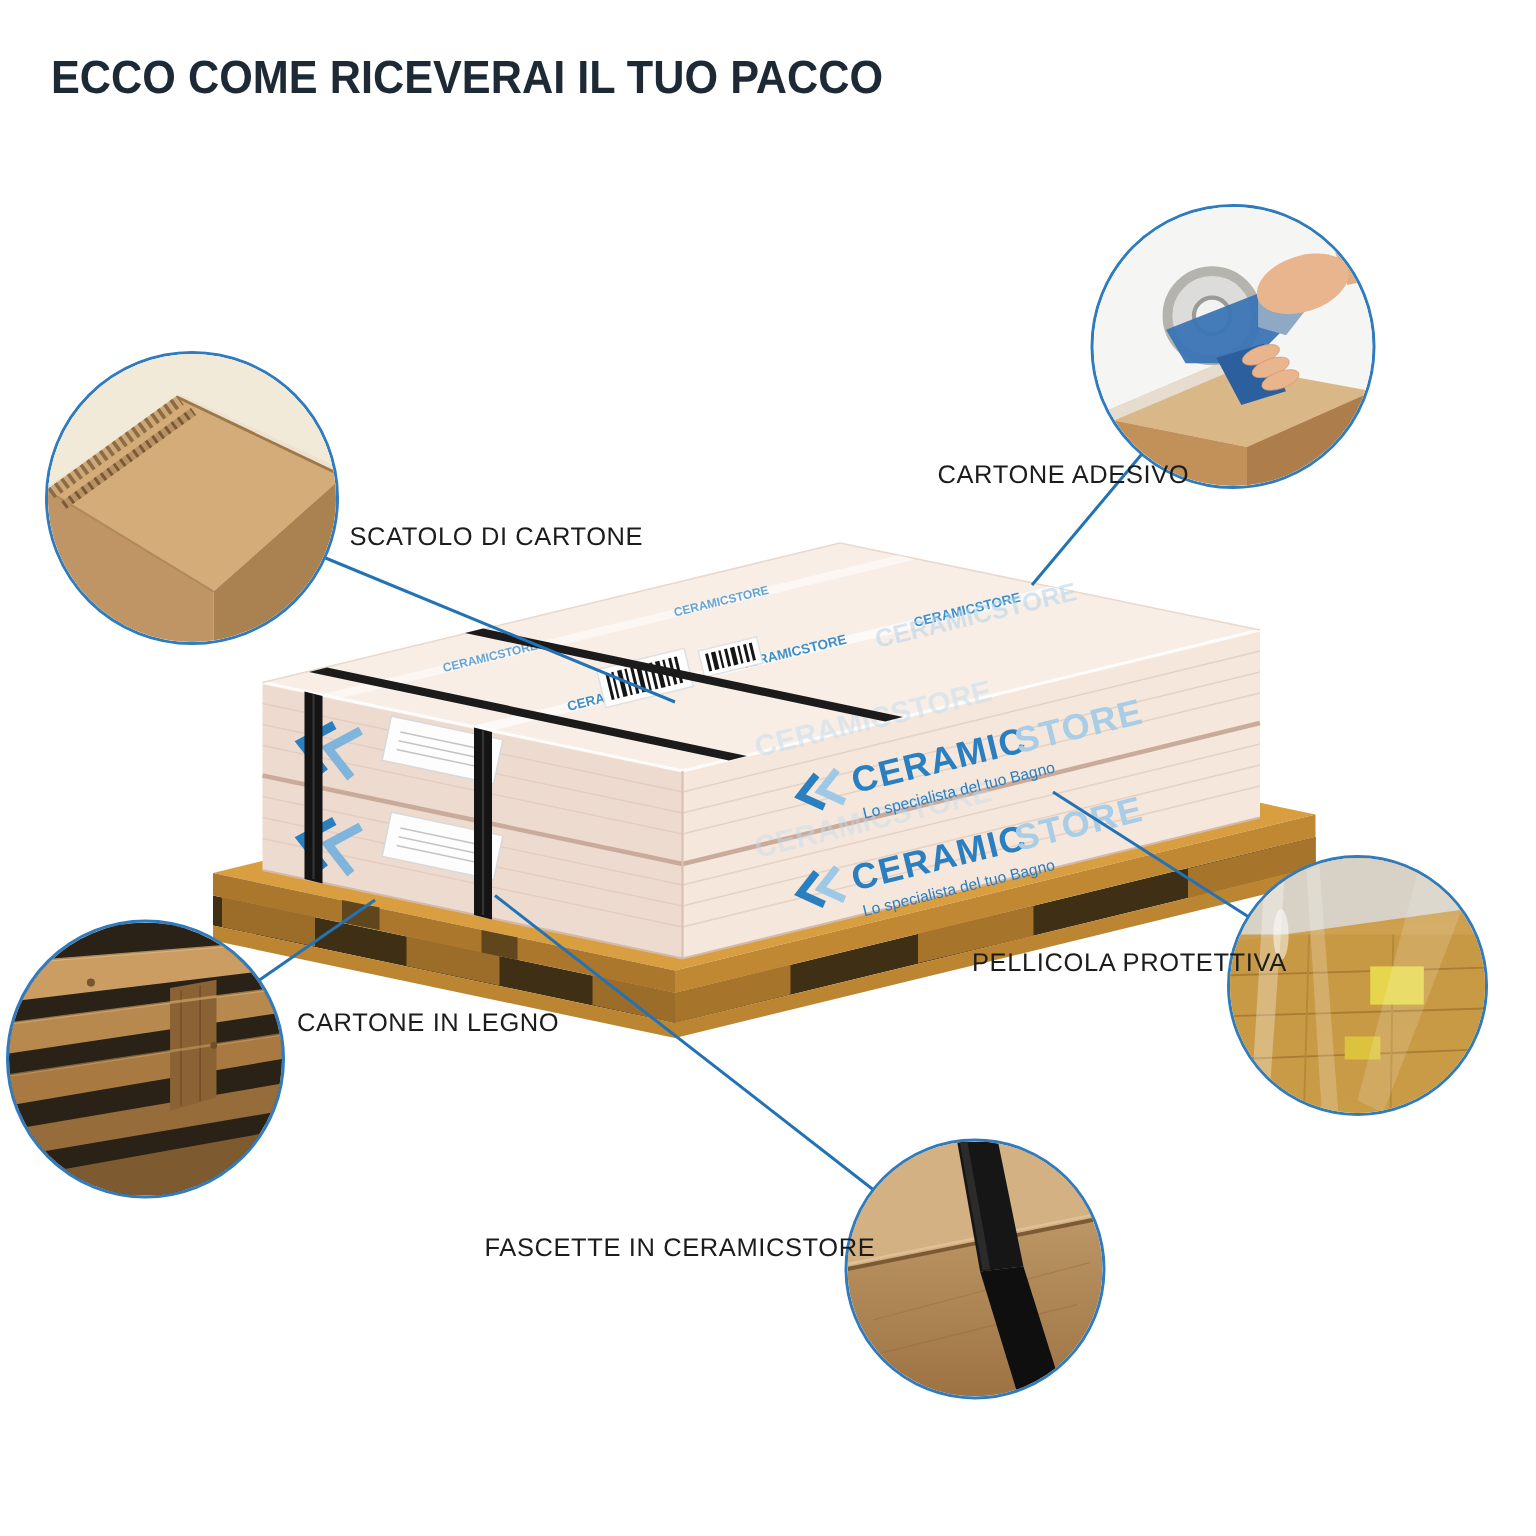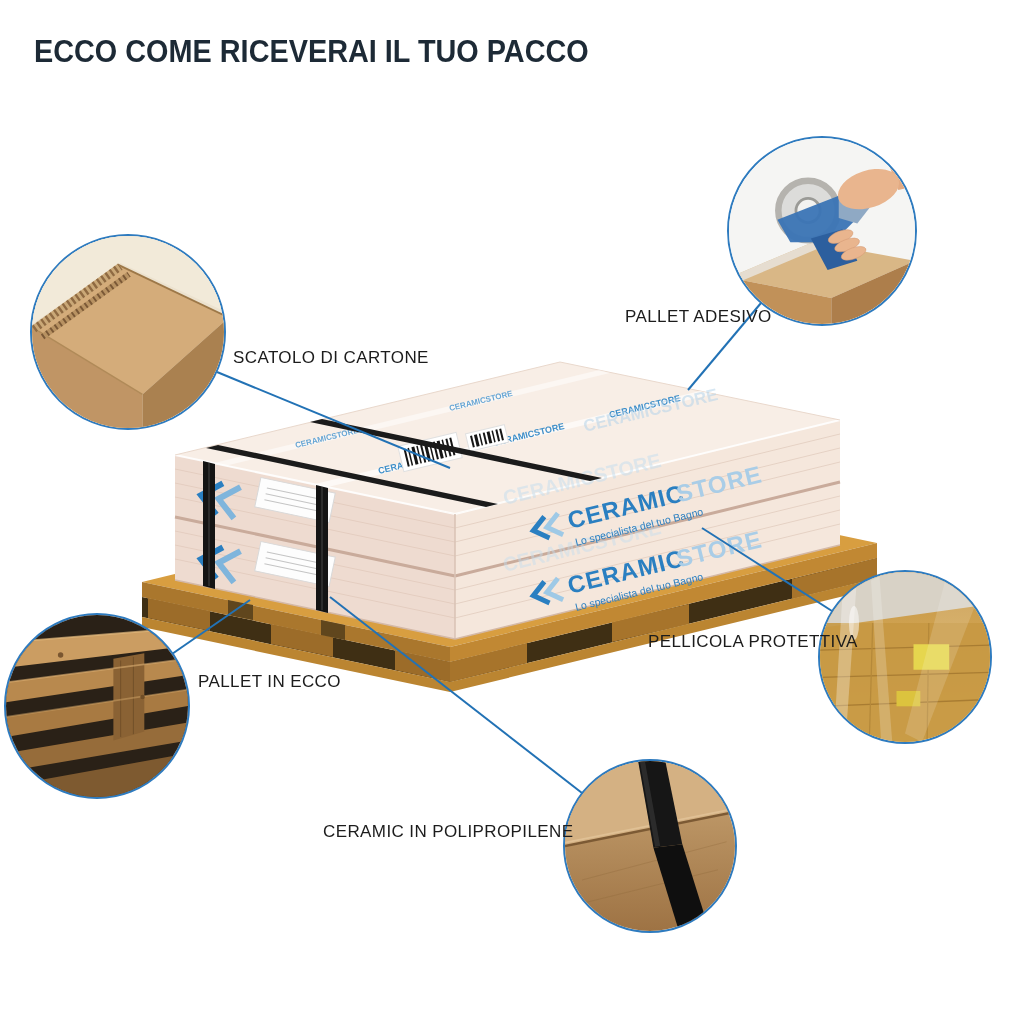--- a/index.html
+++ b/index.html
@@ -288,16 +288,16 @@
     <line x1="0" y1="100" x2="200" y2="60" stroke="#7c5a34" stroke-width="3"></line>
     <line x1="20" y1="140" x2="190" y2="95" stroke="#8a6438" stroke-width="1" opacity=".35"></line>
     <line x1="10" y1="170" x2="180" y2="128" stroke="#8a6438" stroke-width="1" opacity=".35"></line>
     <polygon points="86,0 118,0 138,98 104,102" fill="#161616"></polygon>
     <polygon points="104,102 138,98 170,200 134,200" fill="#0f0f0f"></polygon>
     <polygon points="88,0 94,0 112,100 106,101" fill="#3a3a3a" opacity=".6"></polygon>
   </svg>
 </div>
 
 <div class="label" style="left:233px;top:348px">SCATOLO DI CARTONE</div>
-<div class="label" style="left:625px;top:307px">PALLET ADESIVO</div>
+<div class="label" style="left:625px;top:307px">CARTONE ADESIVO</div>
 <div class="label" style="left:648px;top:632px">PELLICOLA PROTETTIVA</div>
-<div class="label" style="left:198px;top:672px">PALLET IN ECCO</div>
-<div class="label" style="left:323px;top:822px">CERAMIC IN POLIPROPILENE</div>
+<div class="label" style="left:198px;top:672px">CARTONE IN LEGNO</div>
+<div class="label" style="left:323px;top:822px">FASCETTE IN CERAMICSTORE</div>
 
 </body></html>

